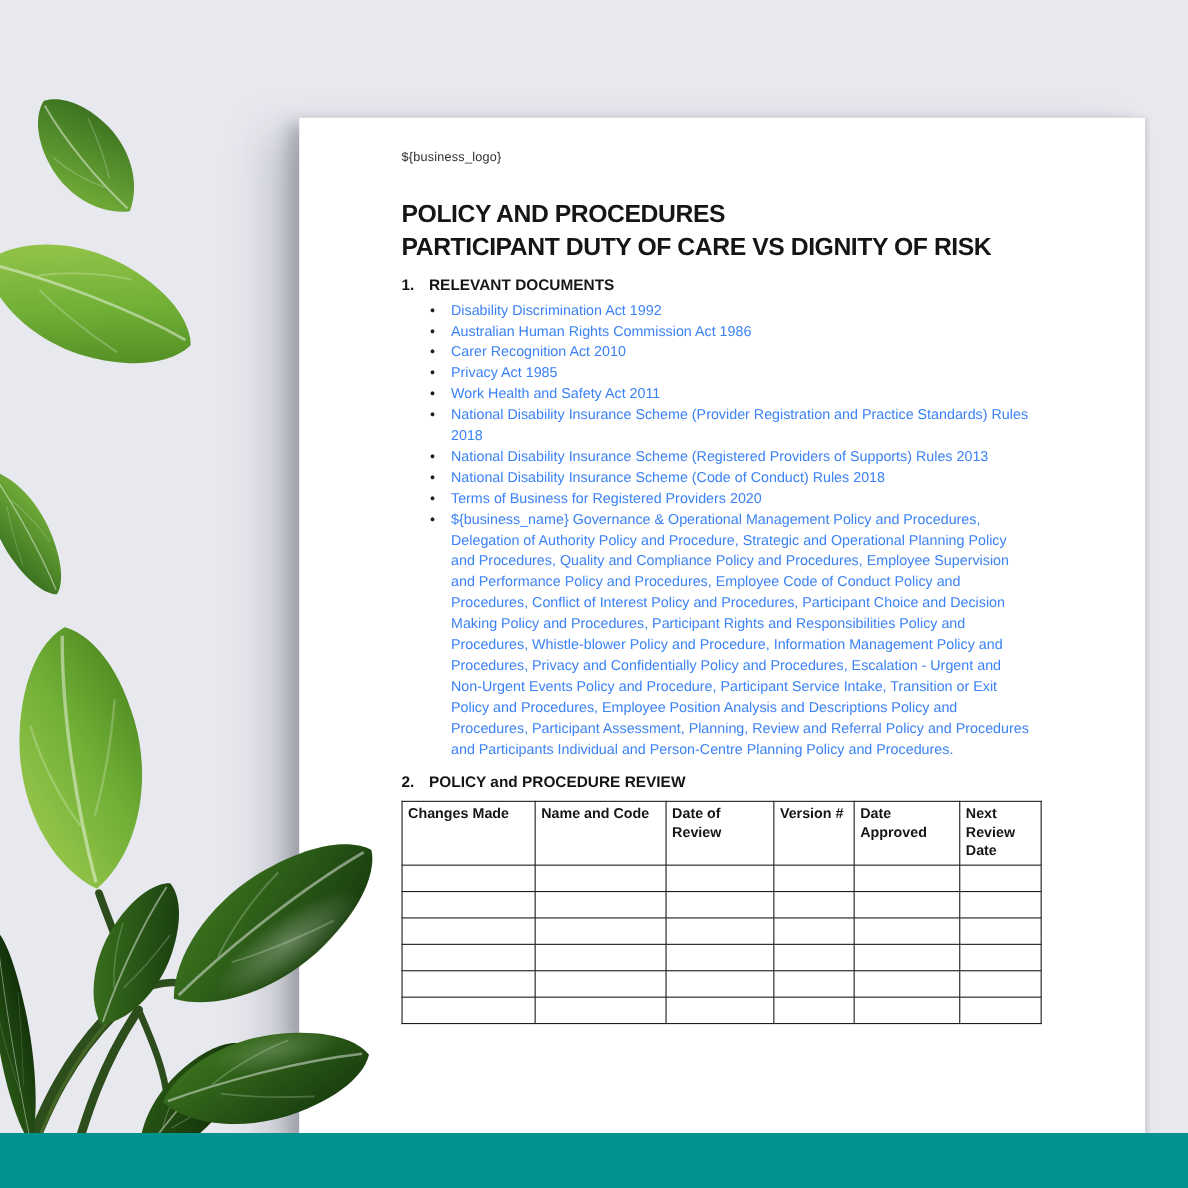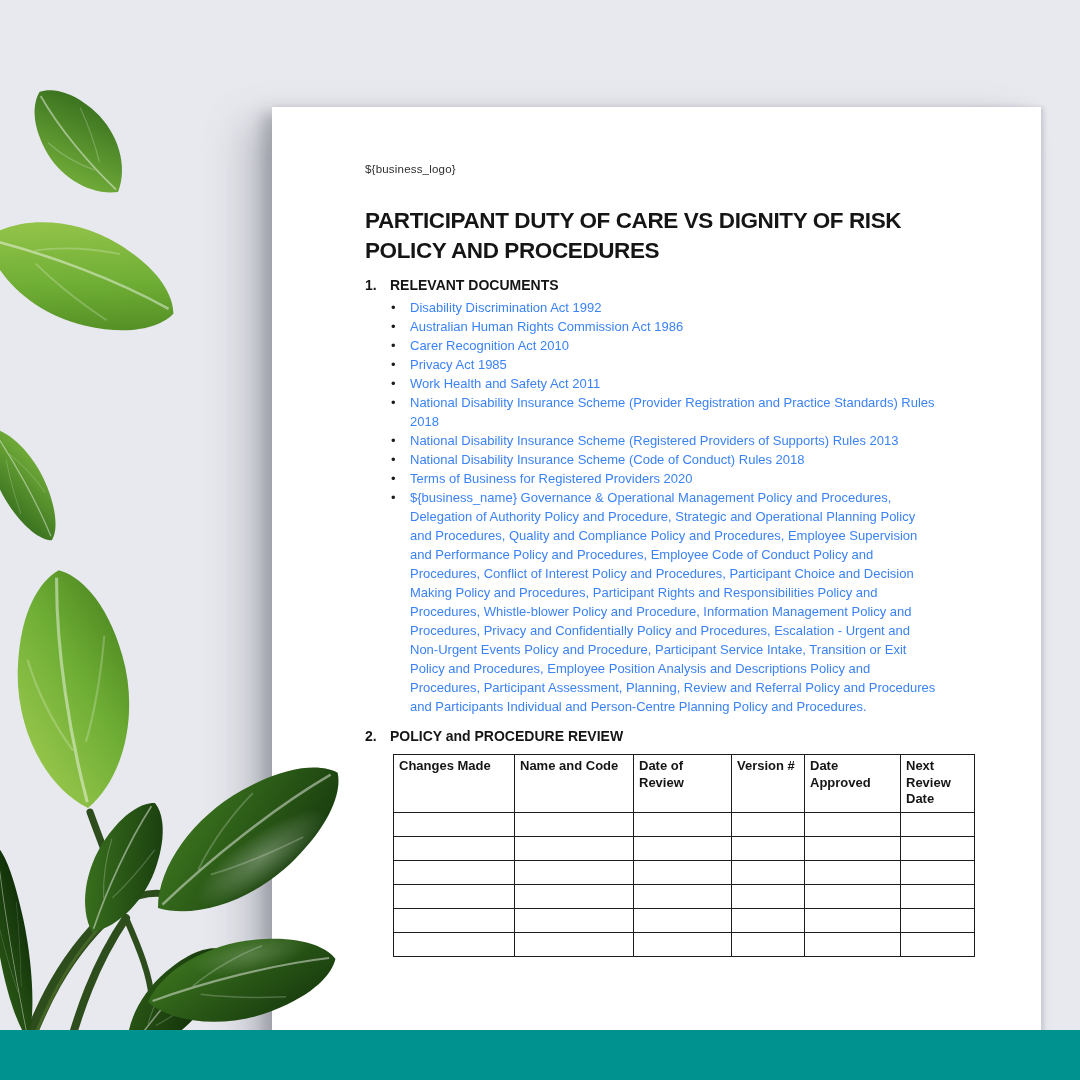--- a/index.html
+++ b/index.html
@@ -11,21 +11,21 @@
   .scene{position:relative;width:1080px;height:1080px;overflow:hidden}
 
   
   .page{
     position:absolute;left:272px;top:107px;width:769px;height:973px;
     background:#ffffff;z-index:1;
     box-shadow:-10px 6px 14px rgba(96,99,110,.38),
                -30px 16px 36px rgba(96,99,110,.28),
                3px 0 4px rgba(120,122,132,.22);
   }
-  .page-inner{position:absolute;left:93px;top:56px;width:588px}
+  .page-inner{position:absolute;left:93px;top:30px;width:588px}
 
   .logo{font-size:11.5px;color:#2d2d2d;letter-spacing:.2px}
 
   .doc-title{
     margin-top:31px;font-weight:bold;color:#151515;
     font-size:22.5px;line-height:30px;letter-spacing:-.4px;
   }
   .doc-title span{display:block;white-space:nowrap}
 
   .sec{display:flex;font-weight:bold;font-size:14px;line-height:18px;color:#151515}
@@ -37,21 +37,21 @@
   ul.doclist li{
     position:relative;padding-left:45px;
     font-size:13px;line-height:19px;color:#3b82f6;
   }
   ul.doclist li::before{
     content:"\2022";position:absolute;left:26px;top:0;
     font-size:13px;line-height:19px;color:#1d1d1d;
   }
 
   table.review{
-    border-collapse:collapse;table-layout:fixed;width:581px;margin-top:9px;margin-left:28px;
+    border-collapse:collapse;table-layout:fixed;width:581px;margin-top:9px;
   }
   table.review th,table.review td{border:1.6px solid #1c1c1c;box-sizing:border-box}
   table.review th{
     font-size:13px;font-weight:bold;color:#151515;text-align:left;
     vertical-align:top;padding:3px 5px;line-height:16.5px;height:58px;
   }
   table.review td{height:24px;padding:0}
 
   
   svg.plant{position:absolute;left:0;top:0;z-index:20;pointer-events:none}
@@ -63,22 +63,22 @@
 <body>
 
 <div class="scene">
 
   <div class="page">
     <div class="page-inner">
 
       <div class="logo">${business_logo}</div>
 
       <div class="doc-title">
+        <span>POLICY AND PROCEDURES</span>
         <span>PARTICIPANT DUTY OF CARE VS DIGNITY OF RISK</span>
-        <span>POLICY AND PROCEDURES</span>
       </div>
 
       <div class="sec sec1">
         <span class="num">1.</span>
         <span>RELEVANT DOCUMENTS</span>
       </div>
 
       <ul class="doclist">
         <li>Disability Discrimination Act 1992</li>
         <li>Australian Human Rights Commission Act 1986</li>

